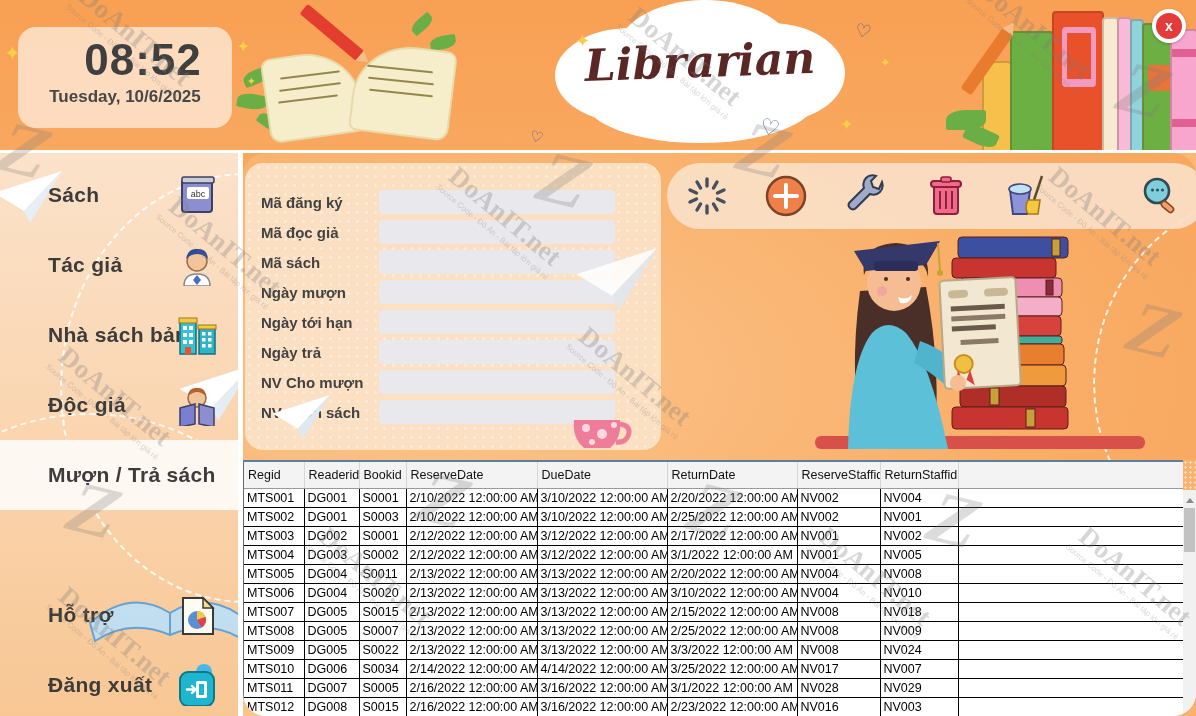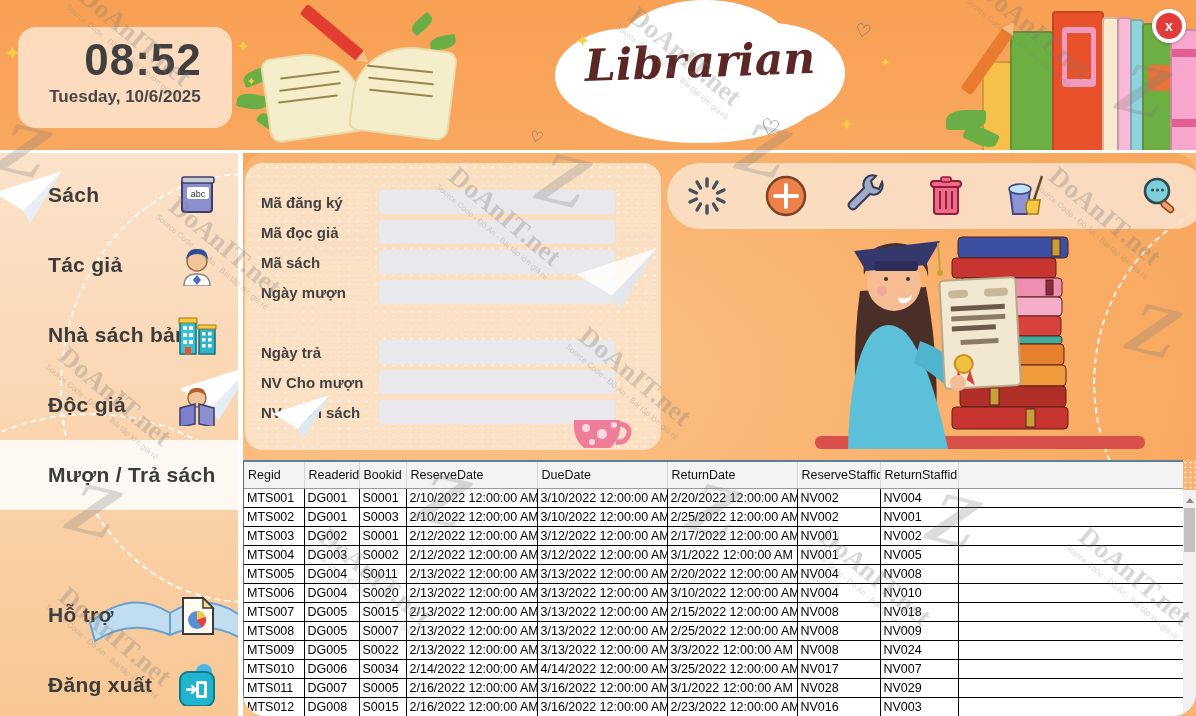--- a/index.html
+++ b/index.html
@@ -265,20 +265,24 @@
       <div class="frm-row" style="top:54px">
           <span class="flbl">Mã đọc giả</span>
           <input value="" style="">
         </div>
       <div class="frm-row" style="top:84px">
           <span class="flbl">Mã sách</span>
           <input value="" style="">
         </div>
       <div class="frm-row" style="top:114px">
           <span class="flbl">Ngày mượn</span>
+          <input value="" style="">
+        </div>
+      <div class="frm-row" style="top:144px">
+          <span class="flbl">Ngày tới hạn</span>
           <input value="" style="">
         </div>
       <div class="frm-row" style="top:174px">
           <span class="flbl">Ngày trả</span>
           <input value="" style="">
         </div>
       <div class="frm-row" style="top:204px">
           <span class="flbl">NV Cho mượn</span>
           <input value="" style="">
         </div>

